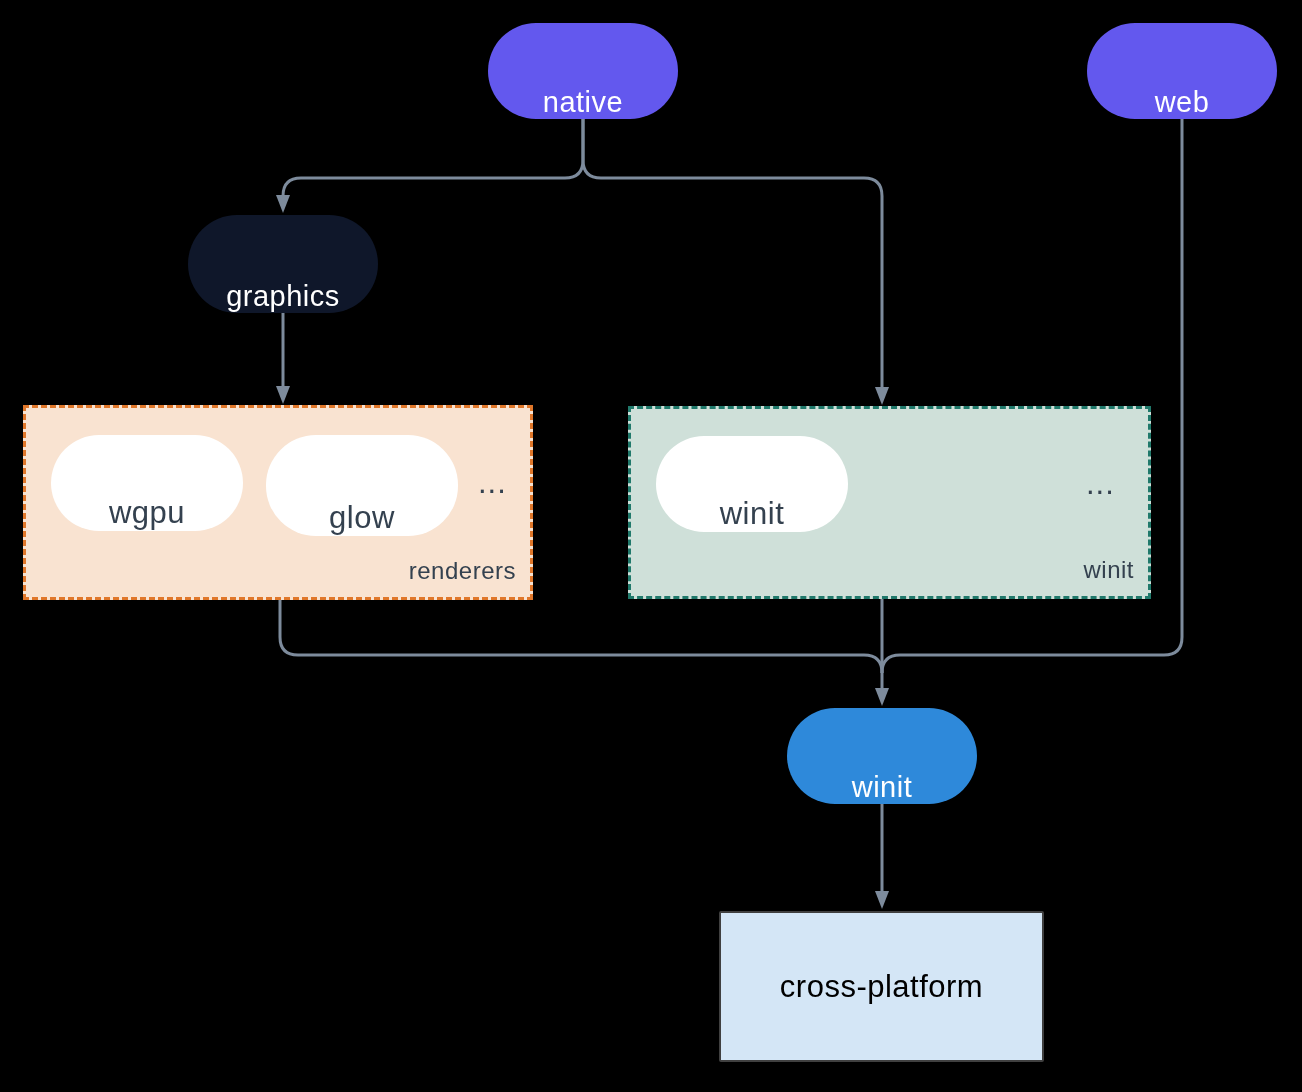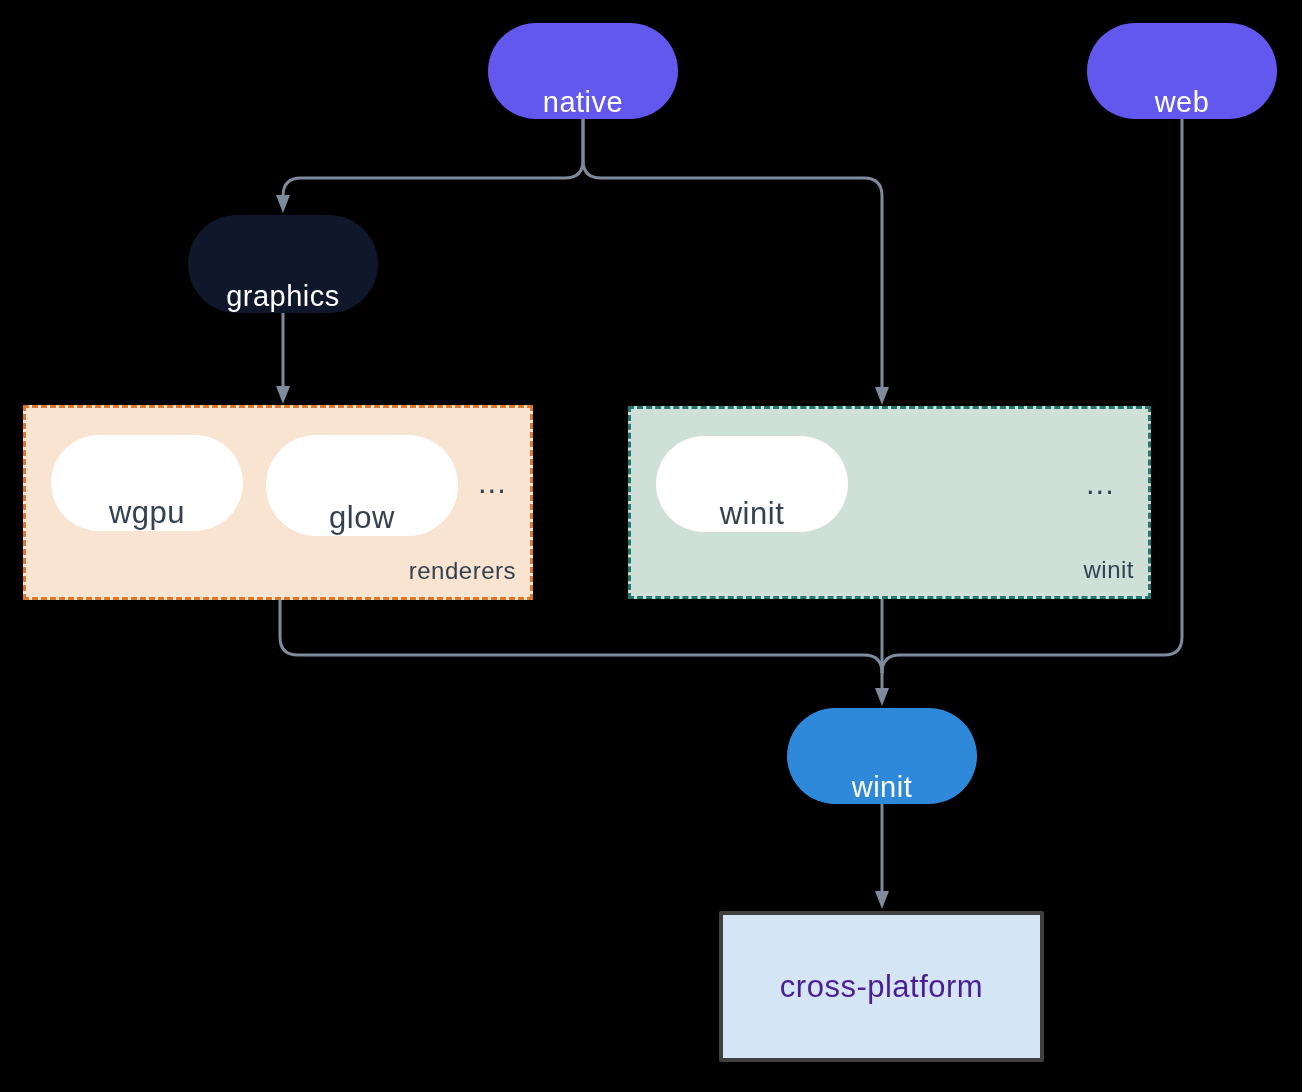--- a/index.html
+++ b/index.html
@@ -74,27 +74,27 @@
     letter-spacing: 1px;
   }
   .app-box {
     position: absolute;
     left: 719px;
     top: 911px;
     width: 325px;
     height: 151px;
     box-sizing: border-box;
     background: #d4e6f6;
-    border: 4px solid #404040;
+    border: 2px solid #404040;
     border-radius: 2px;
     display: flex;
     flex-direction: column;
     align-items: center;
     justify-content: center;
-    color: #4c1d95;
+    color: #000000;
     font-size: 31px;
     line-height: 46px;
     letter-spacing: 0.5px;
     text-align: center;
   }
 </style>
 </head>
 <body>
 
 <div class="stage">

